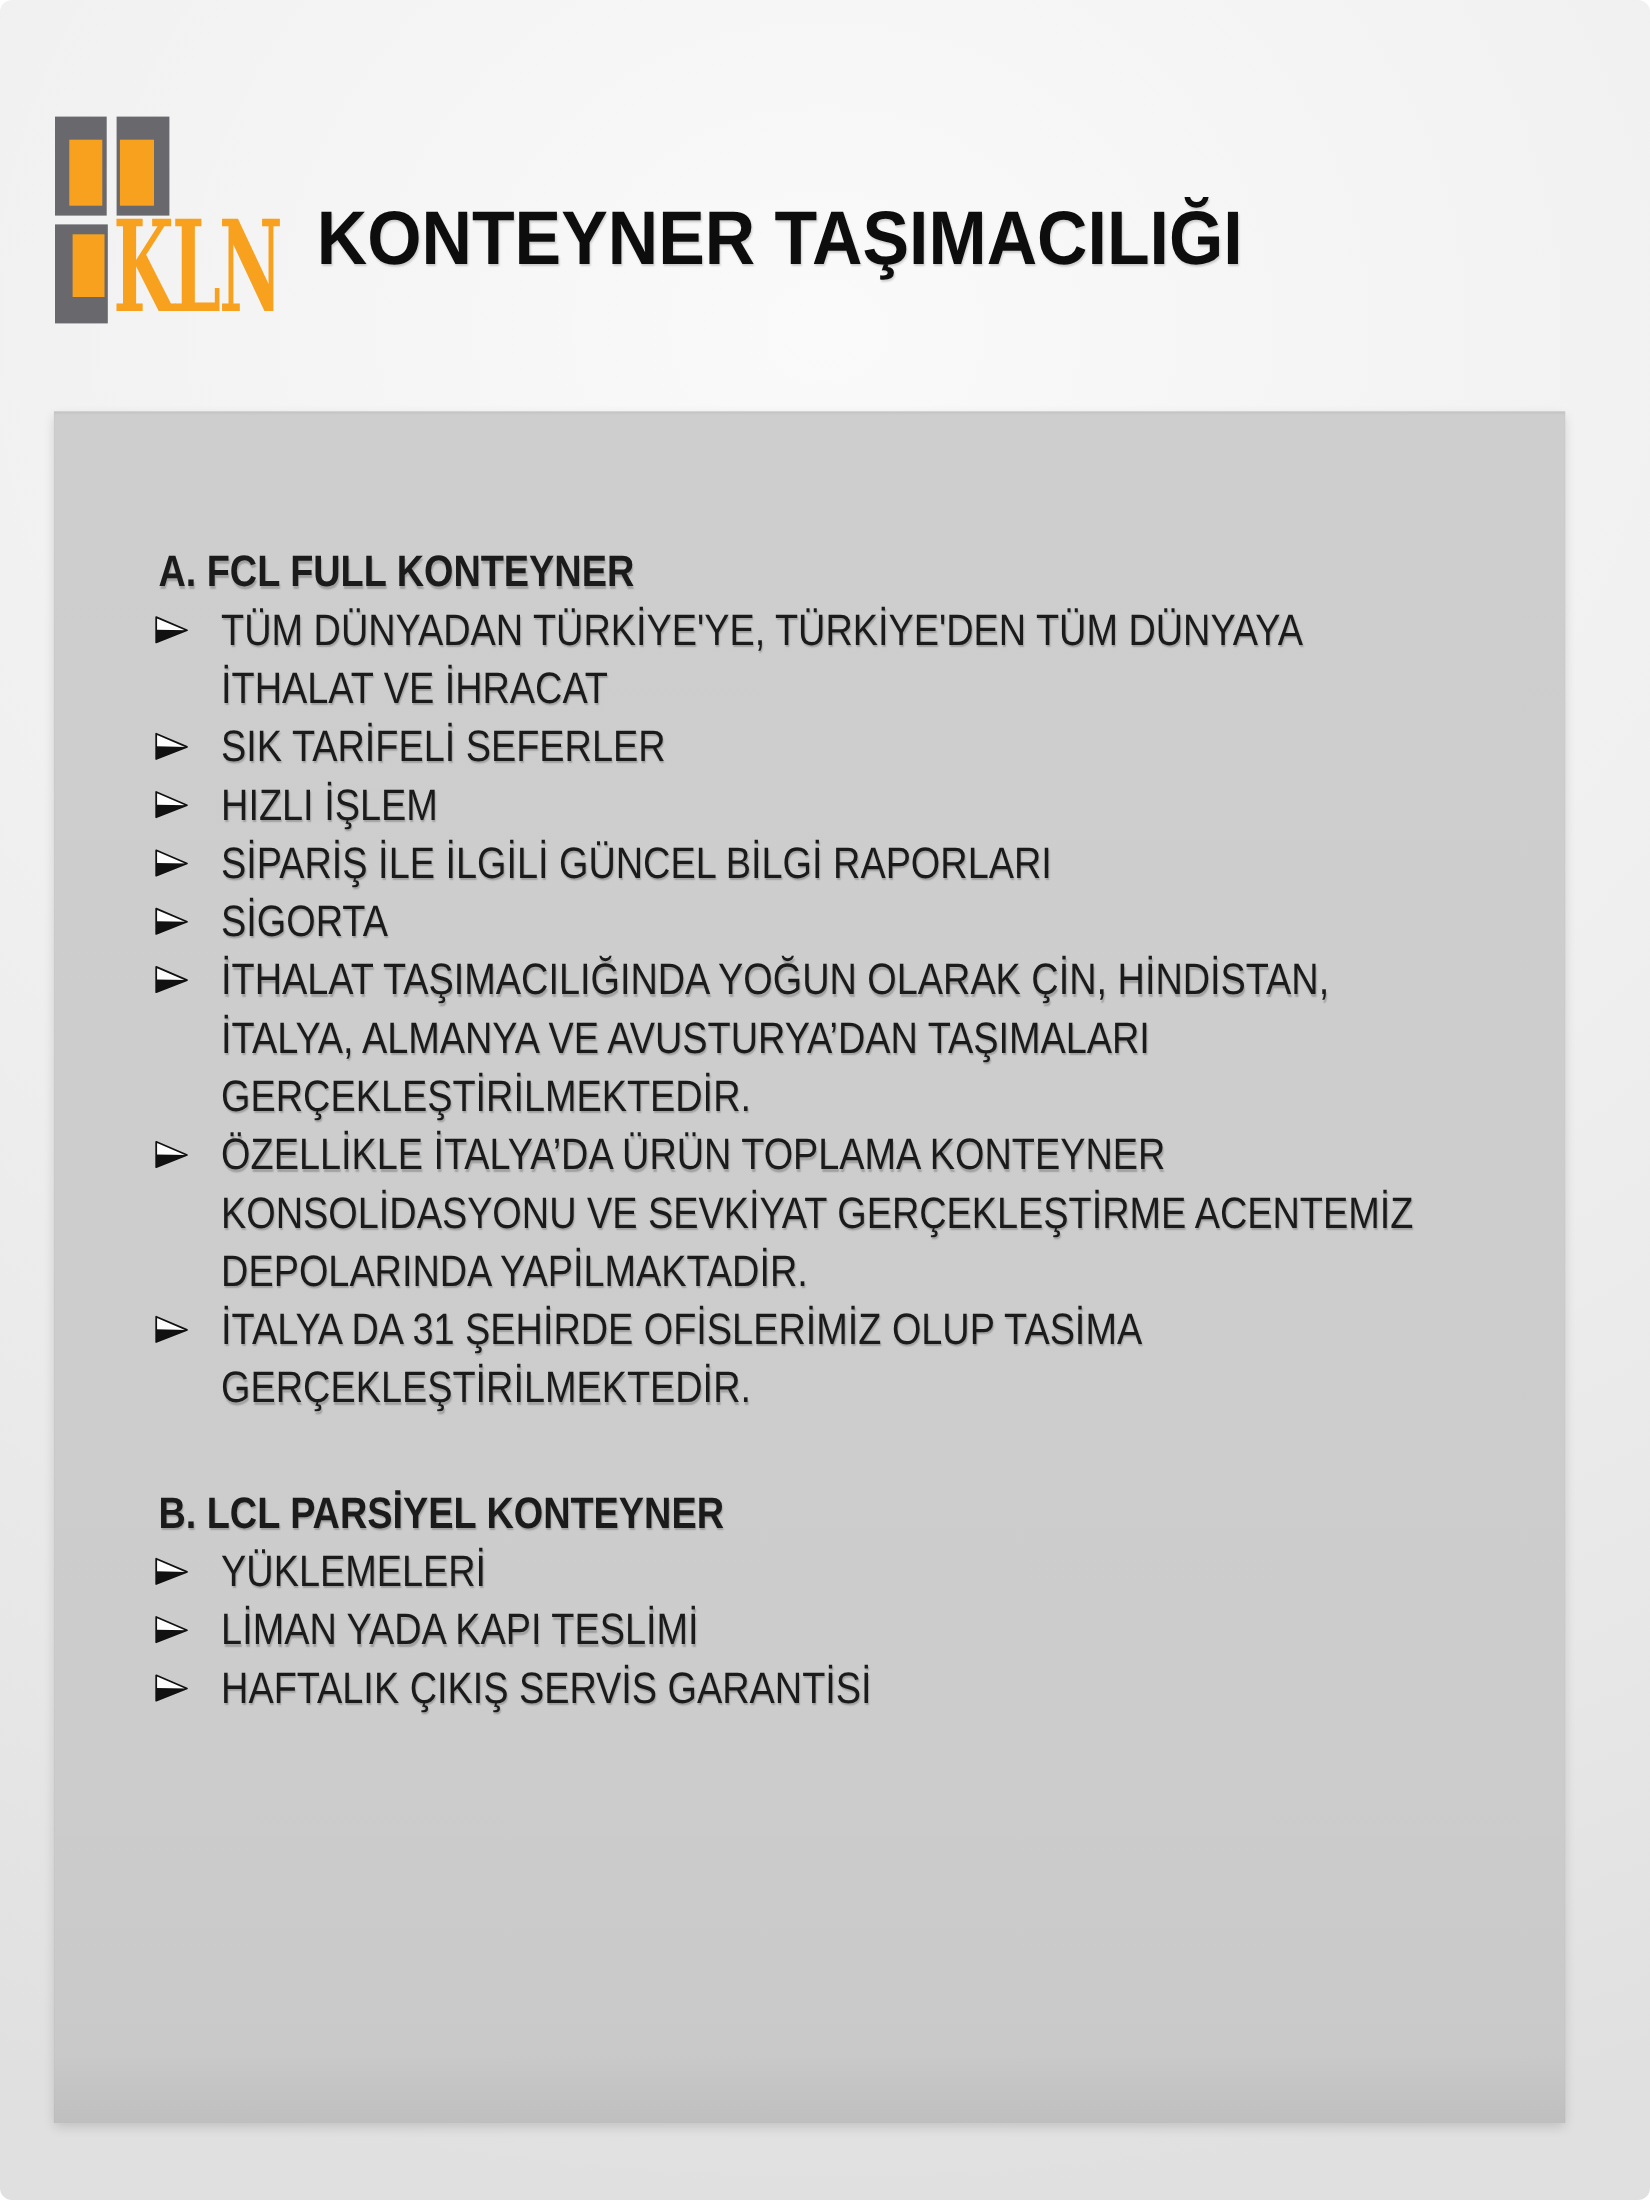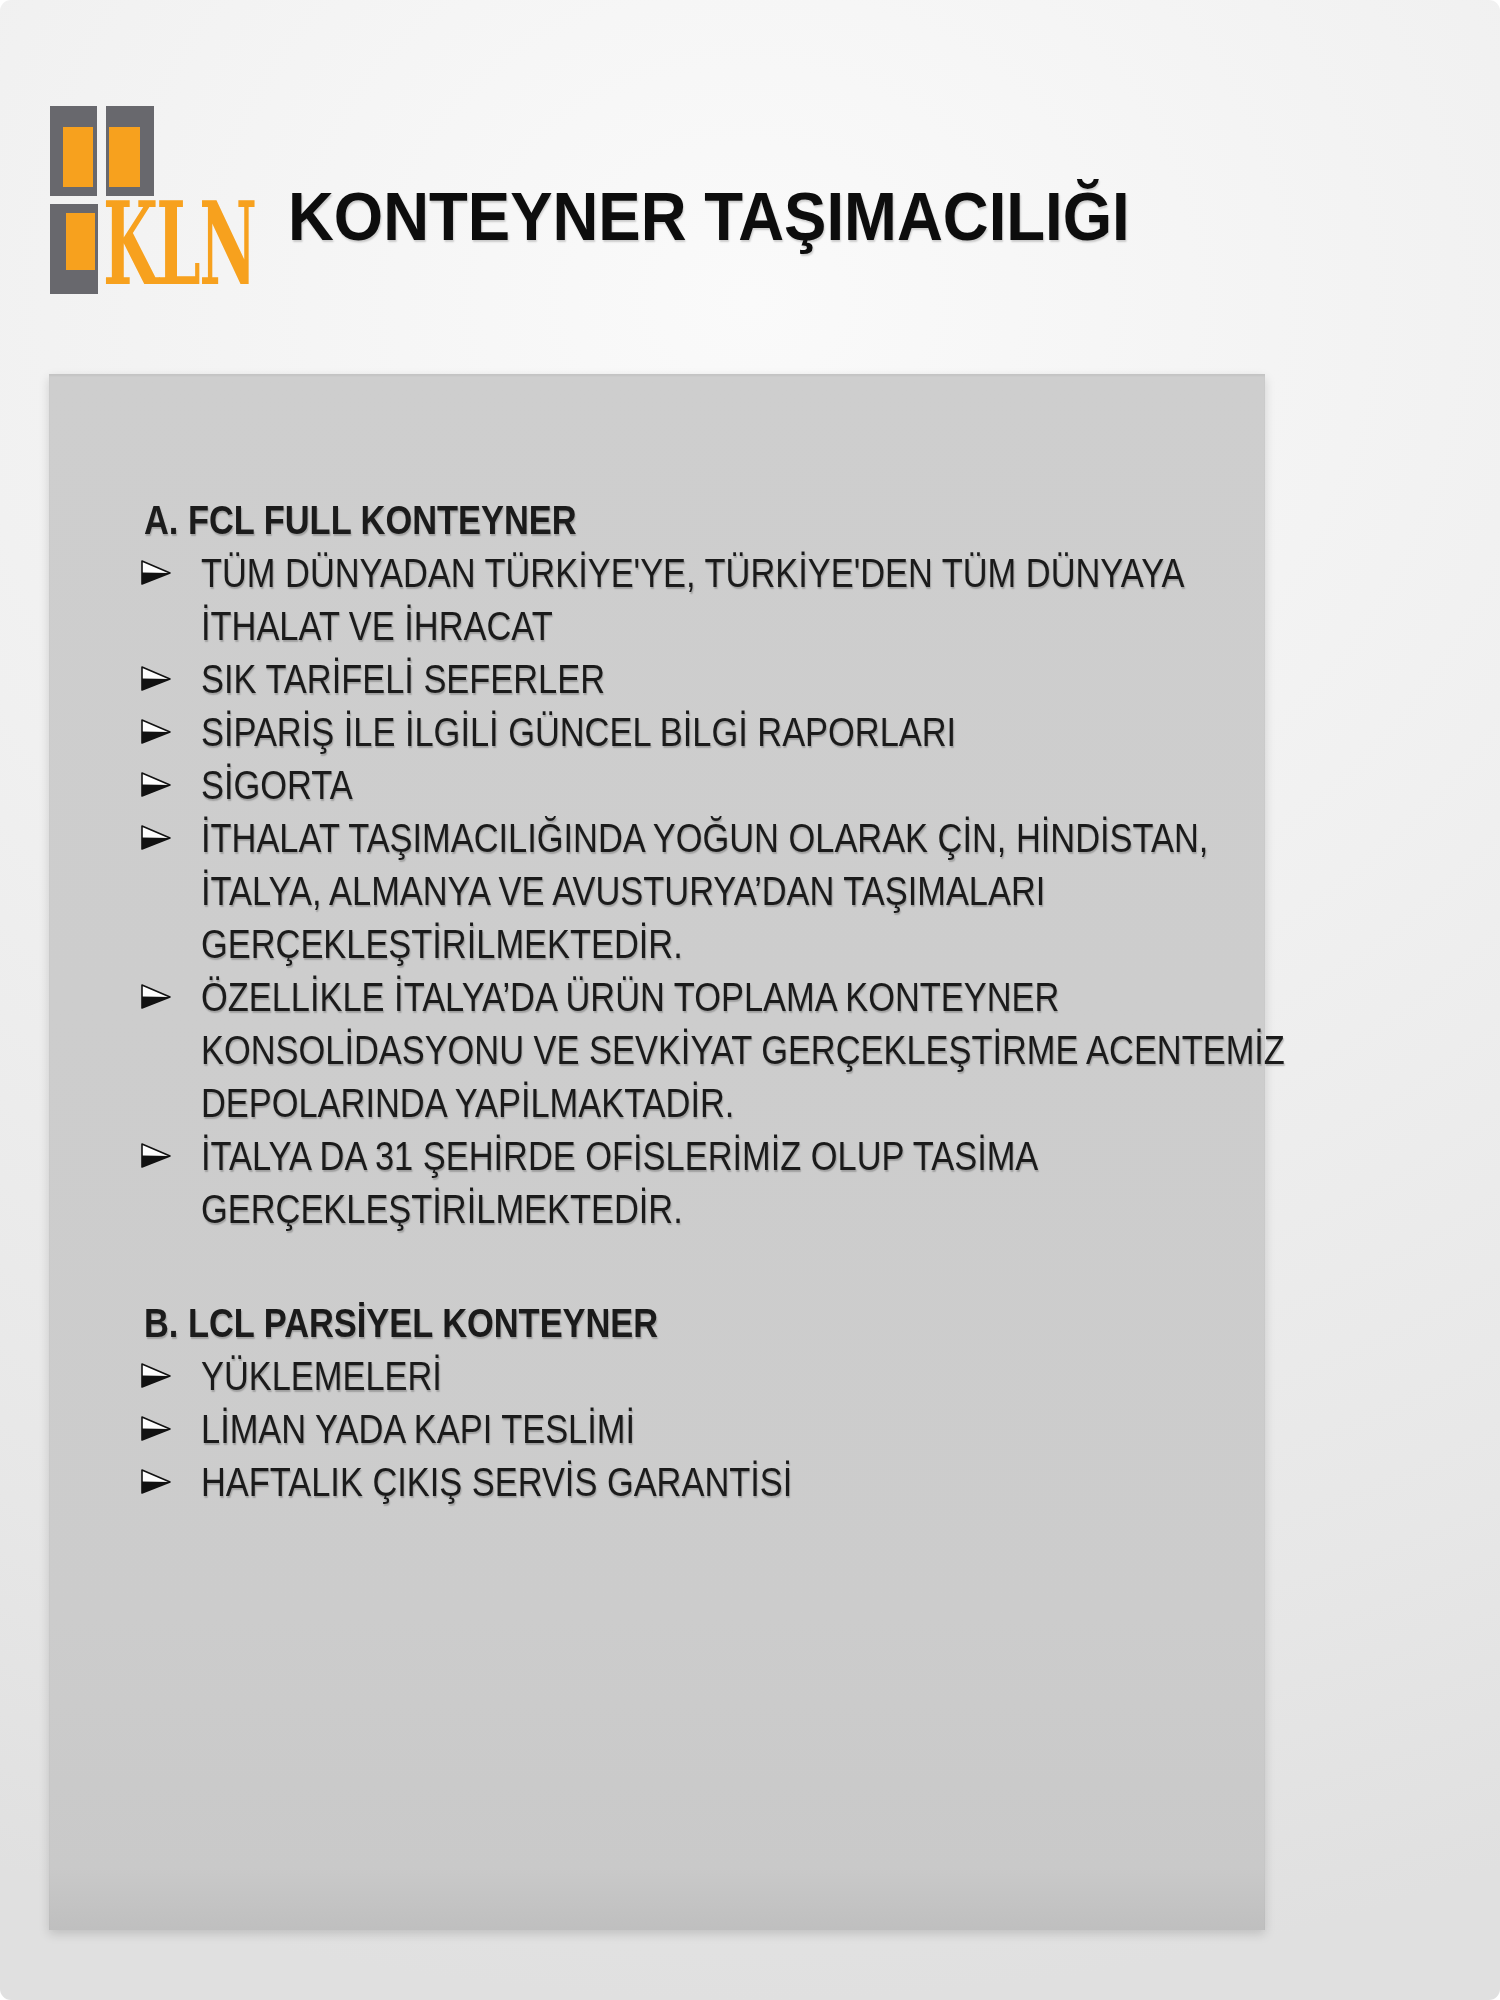--- a/index.html
+++ b/index.html
@@ -37,21 +37,21 @@
   .title {
     position:absolute; left:288px; top:172px;
     font-size:69px; line-height:90px; font-weight:bold; color:#0d0d0d;
     text-shadow: 1px 2px 2px rgba(0,0,0,0.18);
     white-space:nowrap;
   }
   .title .cond { transform: scaleX(0.92); }
 
   
   .panel {
-    position:absolute; left:49px; top:374px; width:1216px; height:1556px;
+    position:absolute; left:49px; top:374px; width:1374px; height:1556px;
     background: linear-gradient(180deg, #cecece 0%, #cccccc 80%, #c9c9c9 96%, #bfbfbf 100%);
     box-shadow: 0 4px 10px rgba(0,0,0,0.15), inset 0 2px 2px rgba(0,0,0,0.05);
   }
   .content { position:absolute; left:0; top:120px; width:100%; padding-left:90px; box-sizing:border-box;
              color:#1b1b1b; font-size:40px; }
   .section .heading { margin-left:5px; height:53px; line-height:53px; font-weight:bold; white-space:nowrap; }
   .section + .section { margin-top:61px; }
   .item { position:relative; }
   .item .bullet { position:absolute; left:0; top:12px; width:34px; height:28px; }
   .item .bullet svg { display:block; width:34px; height:28px; }
@@ -107,20 +107,31 @@
             </div>
           </div>
           <div class="item">
             <span class="bullet">
               <svg viewBox="0 0 34 28">
                 <path d="M3 2 L31 14 L3 25 Z" fill="#fdfdfd" stroke="#111" stroke-width="1.6" stroke-linejoin="round"></path>
                 <path d="M3 13.5 L31 14 L3 25 Z" fill="#111"></path>
               </svg>
             </span>
             <div class="lines">
+              <div class="line"><span class="cond">HIZLI İŞLEM</span></div>
+            </div>
+          </div>
+          <div class="item">
+            <span class="bullet">
+              <svg viewBox="0 0 34 28">
+                <path d="M3 2 L31 14 L3 25 Z" fill="#fdfdfd" stroke="#111" stroke-width="1.6" stroke-linejoin="round"></path>
+                <path d="M3 13.5 L31 14 L3 25 Z" fill="#111"></path>
+              </svg>
+            </span>
+            <div class="lines">
               <div class="line"><span class="cond">SİPARİŞ İLE İLGİLİ GÜNCEL BİLGİ RAPORLARI</span></div>
             </div>
           </div>
           <div class="item">
             <span class="bullet">
               <svg viewBox="0 0 34 28">
                 <path d="M3 2 L31 14 L3 25 Z" fill="#fdfdfd" stroke="#111" stroke-width="1.6" stroke-linejoin="round"></path>
                 <path d="M3 13.5 L31 14 L3 25 Z" fill="#111"></path>
               </svg>
             </span>

